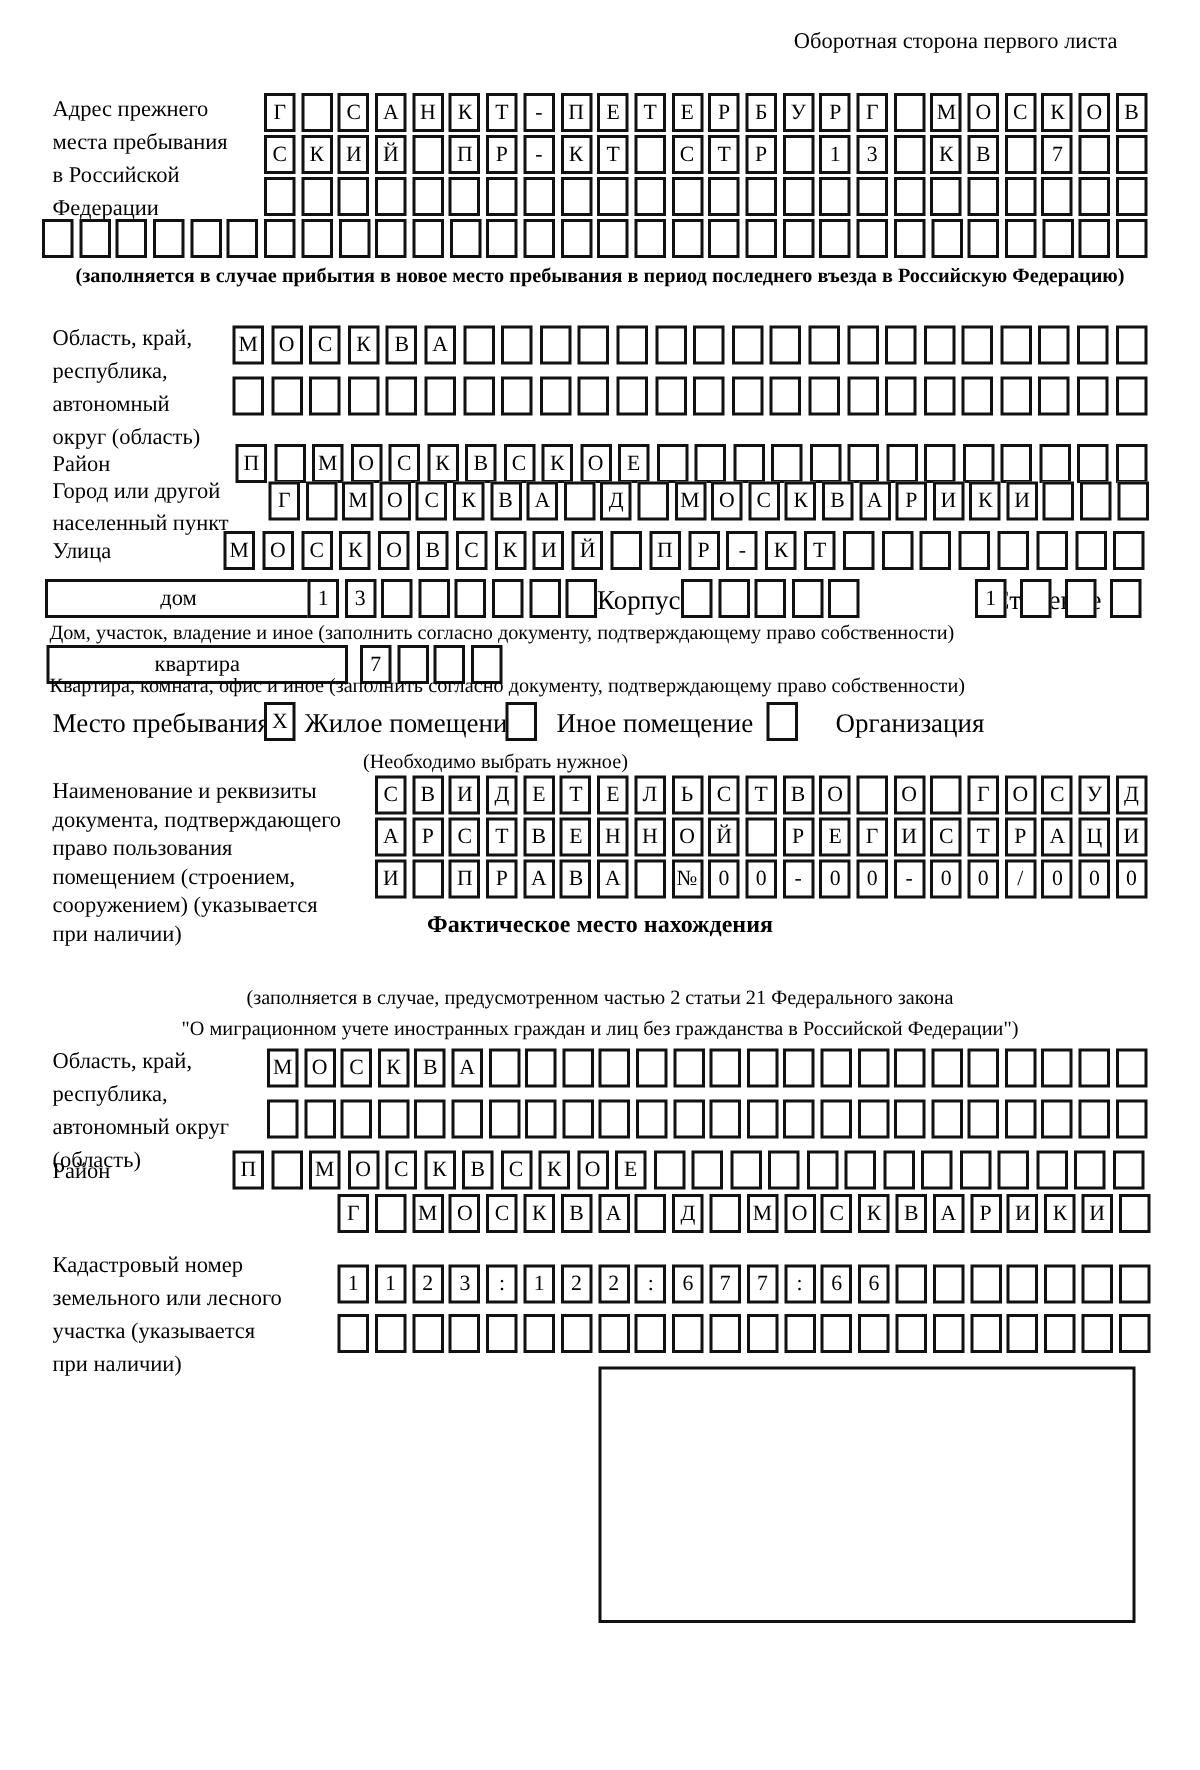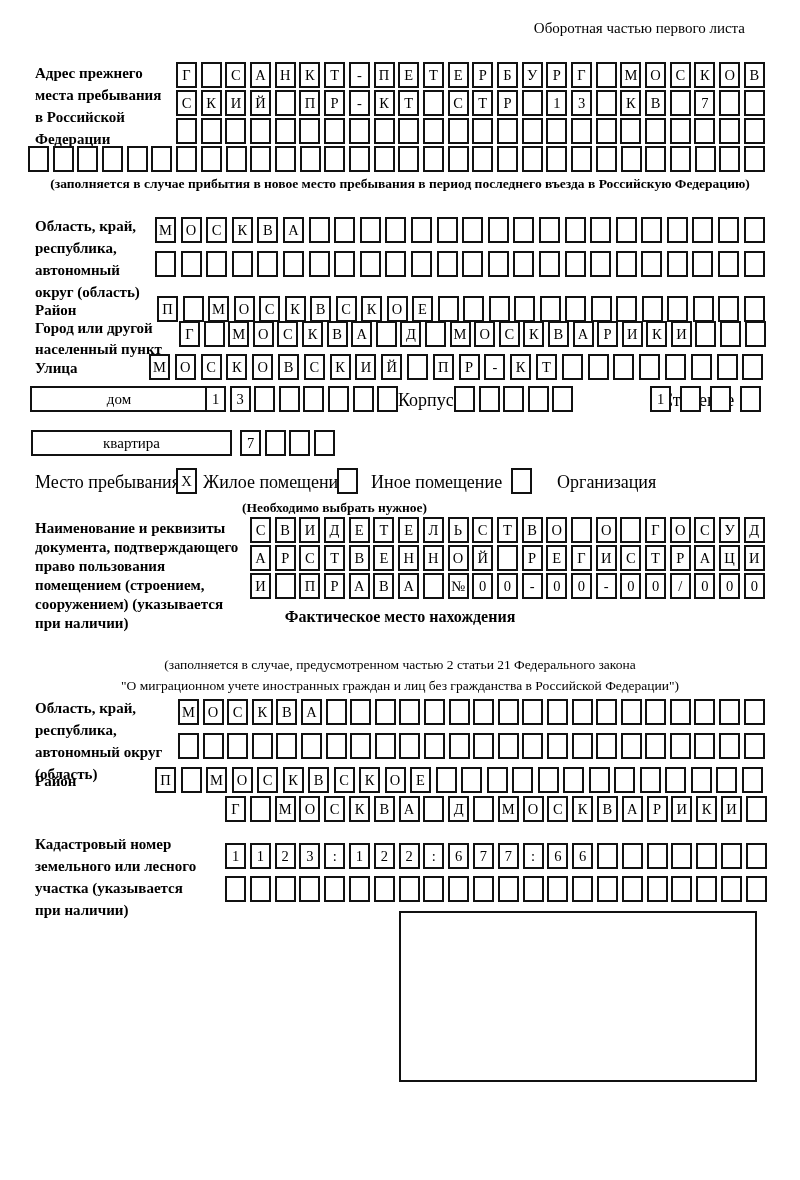--- a/index.html
+++ b/index.html
@@ -2,21 +2,21 @@
 <html><head>
 <meta charset="utf-8">
 <style>
   * { box-sizing: border-box; }
   html,body { margin:0; padding:0; background:#ffffff; }
   .page {
     position:relative; width:800px; height:1180px; background:#fff; color:#000;
     font-family:"Liberation Serif","DejaVu Serif",serif; overflow:hidden;
   }
   .abs { position:absolute; }
-  .label { font-size:15px; line-height:22px; white-space:pre-line;font-weight:bold; }
+  .label { font-size:15px; line-height:22px; white-space:pre-line; }
   .lh21 { line-height:21px; }
   .lh19 { line-height:19px; }
   .note { font-size:13.5px; white-space:pre-line; }
   .centerband { left:0; width:800px; text-align:center; }
   .heading { font-weight:bold; font-size:15.5px; }
   .boxrow { position:absolute; display:flex; }
   .cell {
     flex:none; width:21px; height:26px; border:2px solid #111; background:#fff;
     display:flex; align-items:center; justify-content:center;
     font-size:14.5px; line-height:1; font-family:inherit;
@@ -26,21 +26,21 @@
     display:flex; align-items:center; justify-content:center; font-size:15px;
   }
   .inline-label { position:absolute; font-size:18px; }
   .stamp { position:absolute; border:2px solid #111; background:#fff; }
 </style>
 </head>
 <body>
 
 <div class="page">
 
-  <div class="abs" style="top:20px; right:55px; font-size:15px;">Оборотная частью первого листа</div>
+  <div class="abs" style="top:20px; right:55px; font-size:15px;">Оборотная сторона первого листа</div>
 
   <div class="abs label" style="left:35px; top:62px; width:150px;">Адрес прежнего
 места пребывания
 в Российской
 Федерации</div>
   <div class="boxrow" style="left:176px; top:62px;  gap:3.7px;">
       <span class="cell">Г</span>
       <span class="cell"></span>
       <span class="cell">С</span>
       <span class="cell">А</span>
@@ -313,43 +313,45 @@
       <span class="cell"></span>
       <span class="cell"></span>
     </div>
   <div class="inline-label" style="left:613px; top:390px;margin-left:48px;">Строение</div>
   <div class="boxrow" style="left:650px; top:386px; gap:9px;">
       <span class="cell">1</span>
       <span class="cell"></span>
       <span class="cell"></span>
       <span class="cell"></span>
     </div>
+  <div class="abs note" style="left:33px; top:414px;">Дом, участок, владение и иное (заполнить согласно документу, подтверждающему право собственности)</div>
 
   <div class="rect" style="left:31px; top:430px; width:201px;">квартира</div>
   <div class="boxrow" style="left:240px; top:430px; gap:3.6px;">
       <span class="cell">7</span>
       <span class="cell"></span>
       <span class="cell"></span>
       <span class="cell"></span>
     </div>
+  <div class="abs note" style="left:33px; top:449px;">Квартира, комната, офис и иное (заполнить согласно документу, подтверждающему право собственности)</div>
 
   <div class="inline-label" style="left:35px; top:472px;">Место пребывания:</div>
   <div class="boxrow" style="left:176px; top:468px;">
     <span class="cell">X</span>
   </div>
   <div class="inline-label" style="left:203px; top:472px;">Жилое помещение</div>
   <div class="boxrow" style="left:337px; top:468px;">
     <span class="cell"></span>
   </div>
   <div class="inline-label" style="left:371px; top:472px;">Иное помещение</div>
   <div class="boxrow" style="left:511px; top:468px;">
     <span class="cell"></span>
   </div>
   <div class="inline-label" style="left:557px; top:472px;text-align:right;">Организация</div>
-  <div class="abs note" style="left:242px; top:500px;font-weight:bold;">(Необходимо выбрать нужное)</div>
+  <div class="abs note" style="left:242px; top:500px;">(Необходимо выбрать нужное)</div>
 
   <div class="abs label lh19" style="left:35px; top:519px; width:215px;">Наименование и реквизиты
 документа, подтверждающего
 право пользования
 помещением (строением,
 сооружением) (указывается
 при наличии)</div>
   <div class="boxrow" style="left:250px; top:517px; gap:3.7px;">
       <span class="cell">С</span>
       <span class="cell">В</span>

